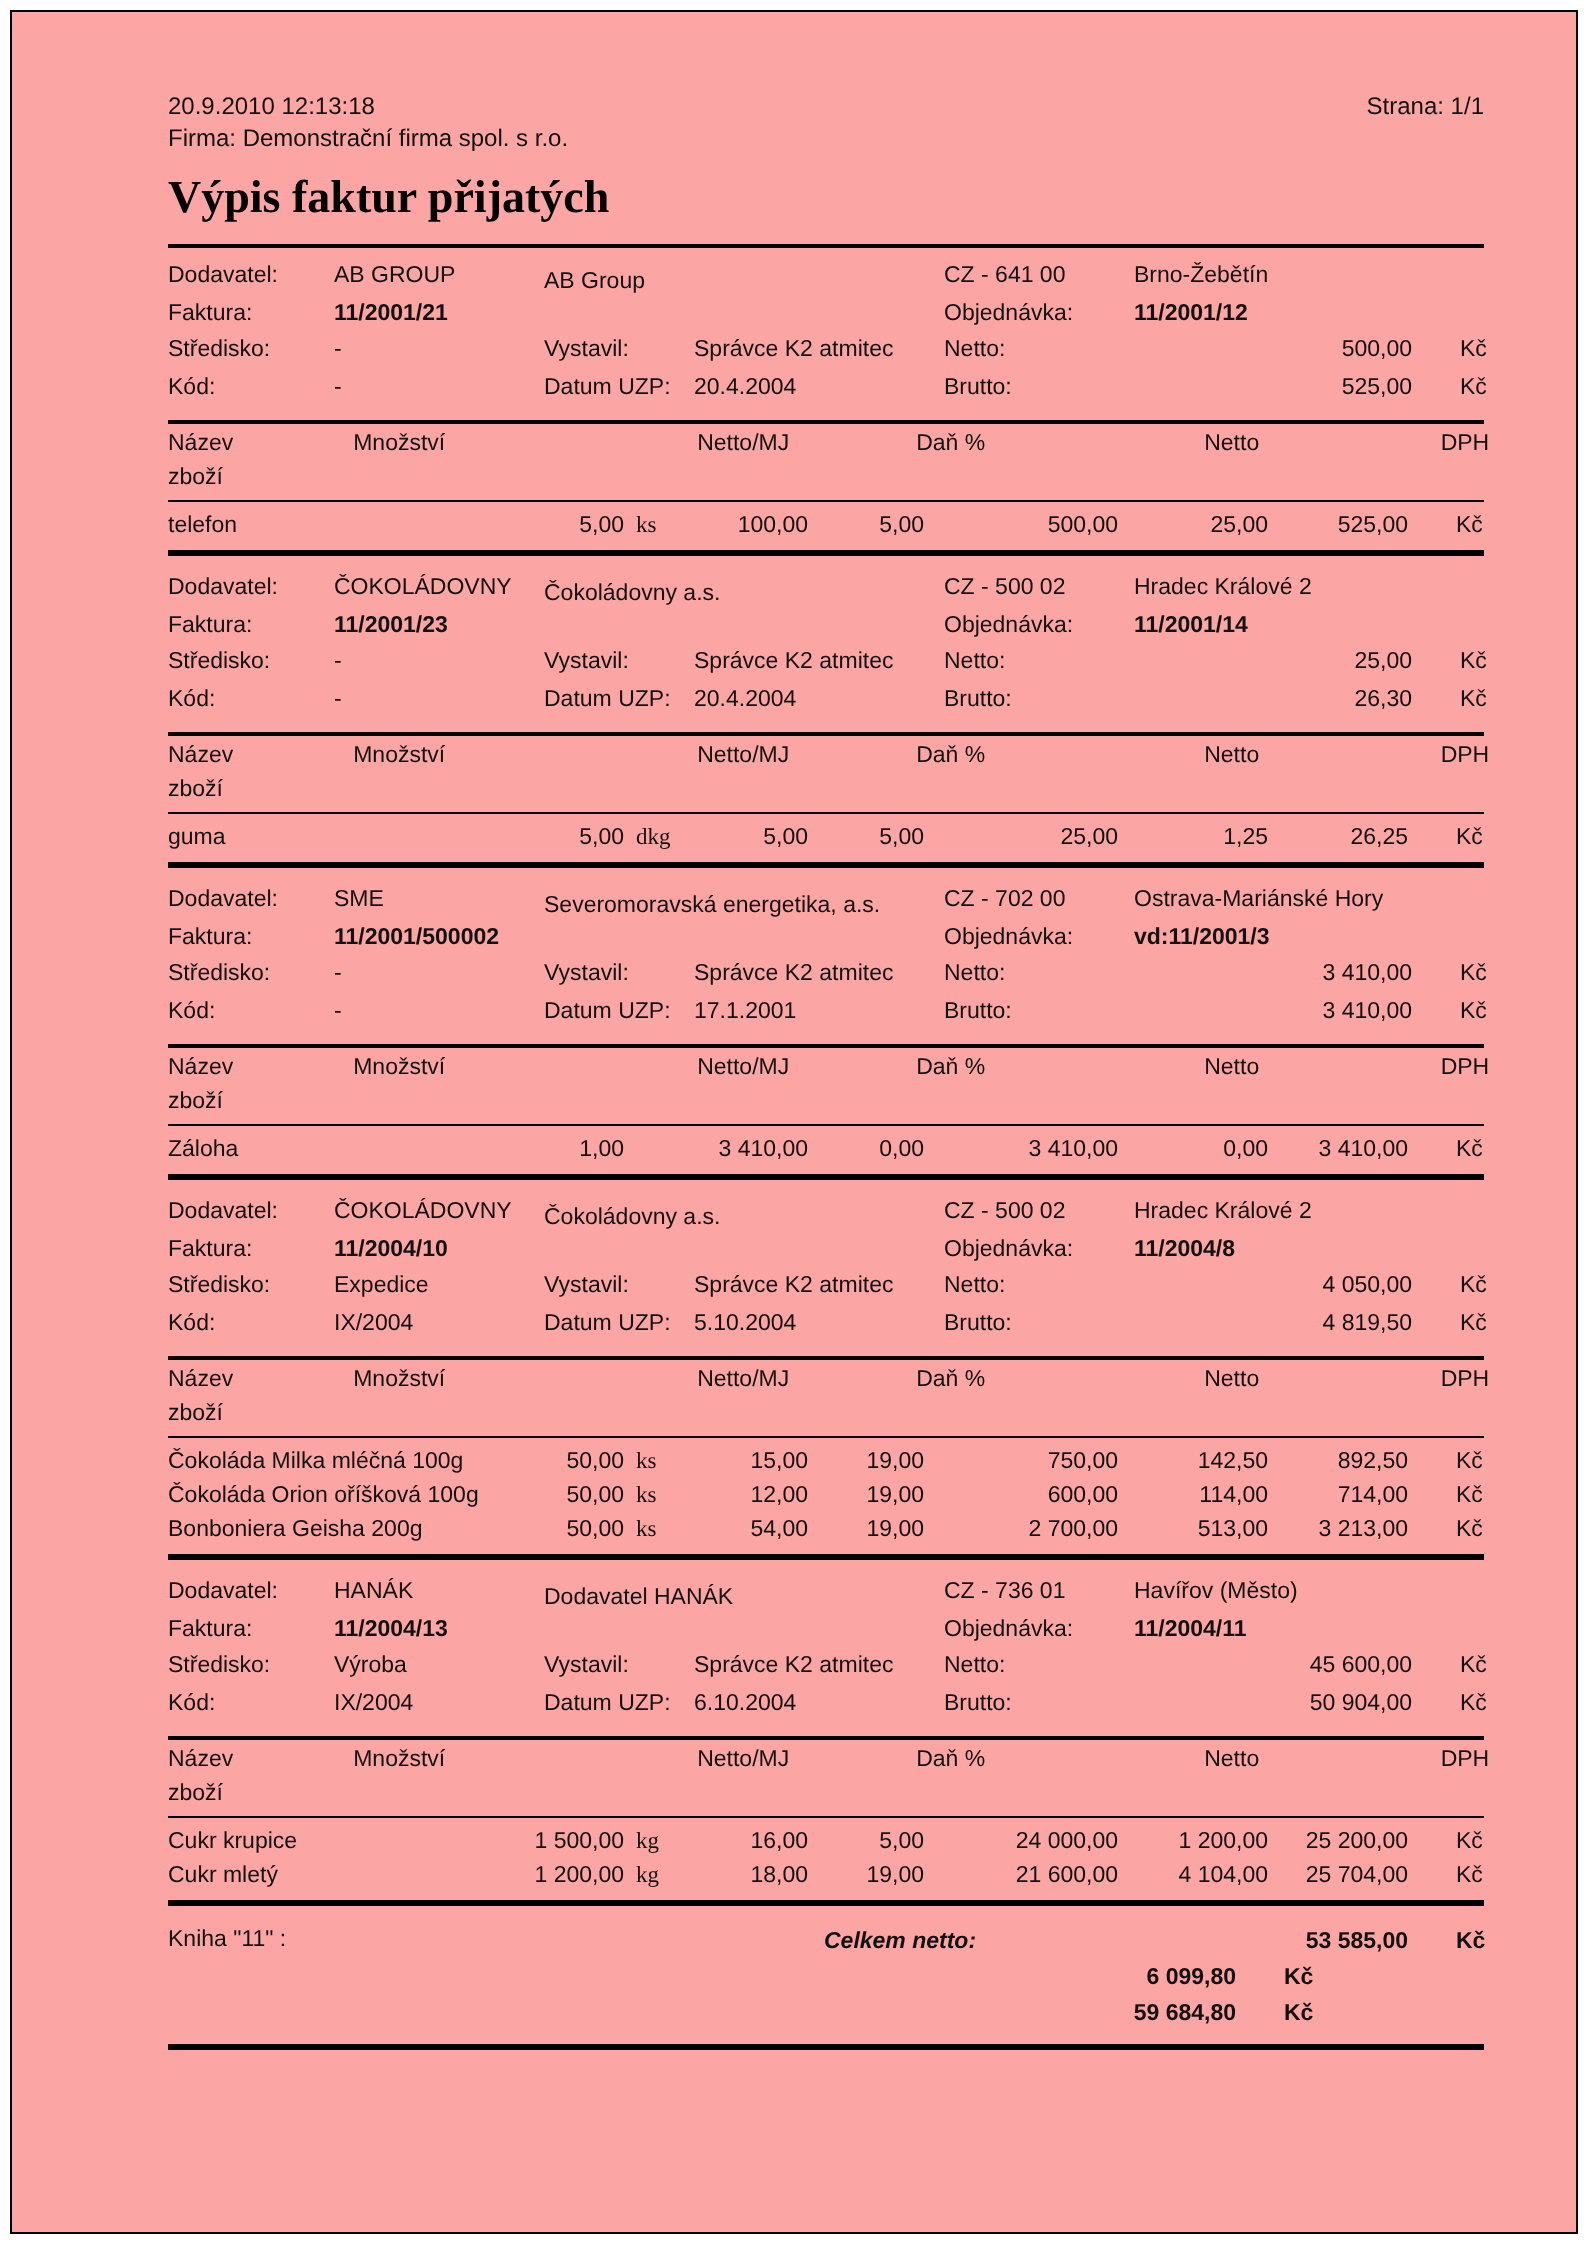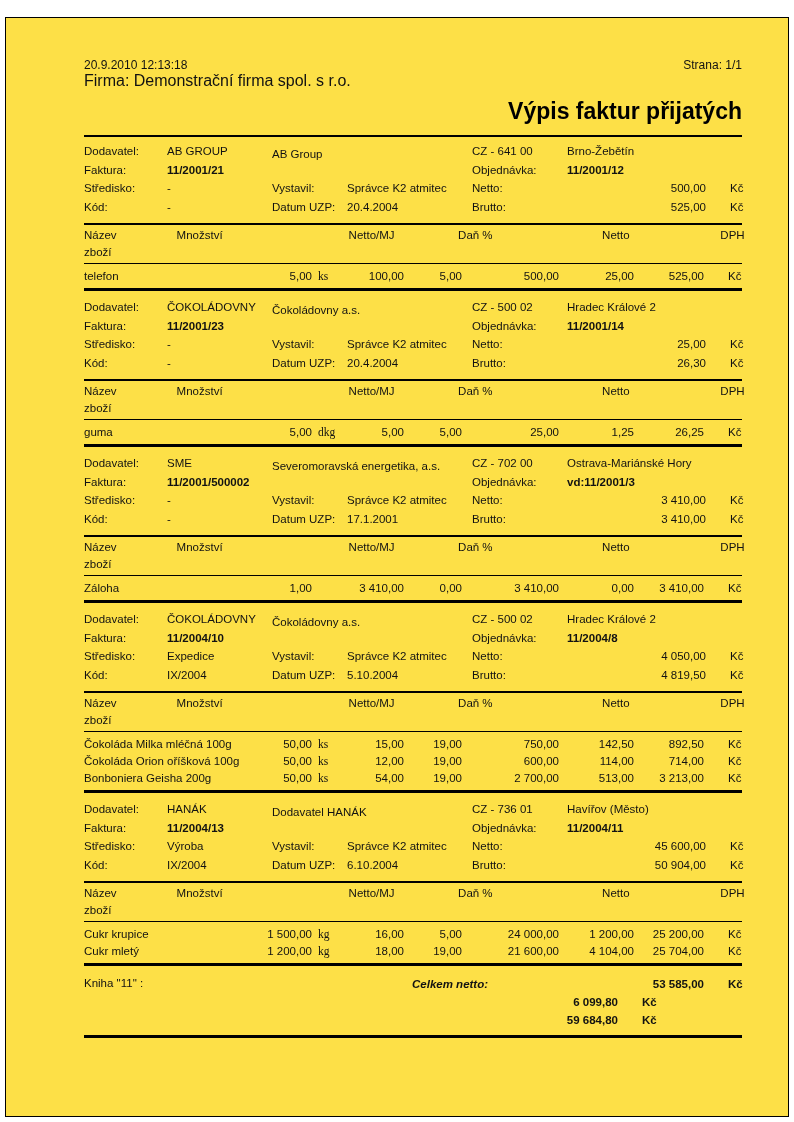--- a/index.html
+++ b/index.html
@@ -2,25 +2,25 @@
 <html><head>
 <meta charset="utf-8">
 <style>
   * { box-sizing:border-box; margin:0; padding:0; }
   html,body { background:#fff; }
   body {
     width:794px; height:1122px; position:relative; overflow:hidden;
     font-family:"Liberation Sans","DejaVu Sans",sans-serif;
     font-size:11.5px; color:#121212;
   }
-  .frame { position:absolute; inset:5px; border:1px solid #000; background:#fde047;margin-top:12px; }
+  .frame { position:absolute; inset:5px; border:1px solid #000; background:#fca5a5; }
   .header { margin:39px 46px 0 78px; }
   .hrow { display:flex; justify-content:space-between; font-size:12px; line-height:16px; }
-  .company { font-size:16px; line-height:16px; }
-  .title { text-align:right; font-size:23px; font-weight:bold; margin-top:9px; color:#000; }
+  .company { font-size:12px; line-height:16px; }
+  .title { text-align:left; font-size:23px; font-weight:bold; margin-top:9px; color:#000;font-family:Liberation Serif, serif; }
   .content { margin:10px 46px 0 78px; }
   .rule { border-top:1px solid #000; height:0; }
   .rule.start { border-top-width:2px; margin-bottom:5px; }
   .rule.mid { border-top-width:2px; }
   .rule.end { border-top-width:3px; margin-bottom:7px; }
   .rule.final { border-top-width:3px; }
   .info { padding:3px 0 4px; }
   .irow { display:grid; grid-template-columns:83px 105px 75px 125px 95px 1fr 36px; height:18.5px; align-items:start; }
   .span2 { grid-column:span 2; }
   .supplier { position:relative; top:3px; }

